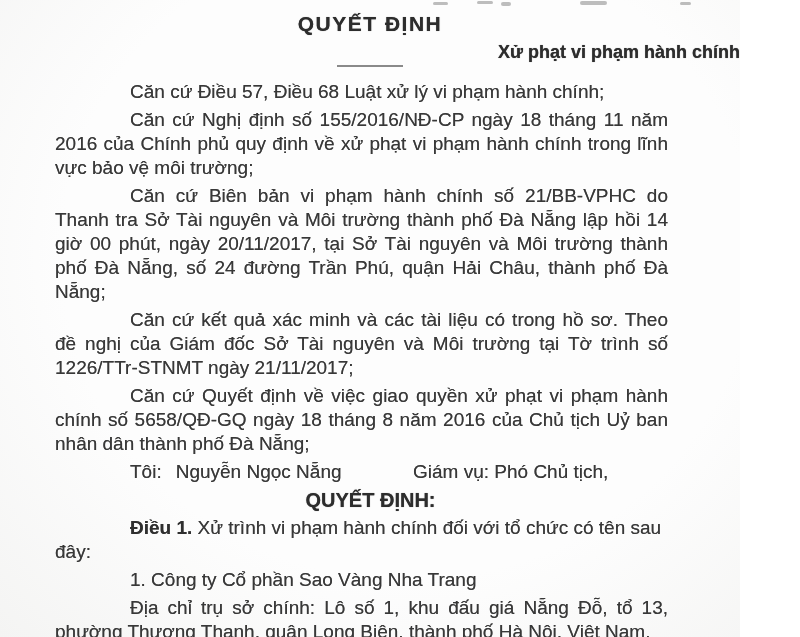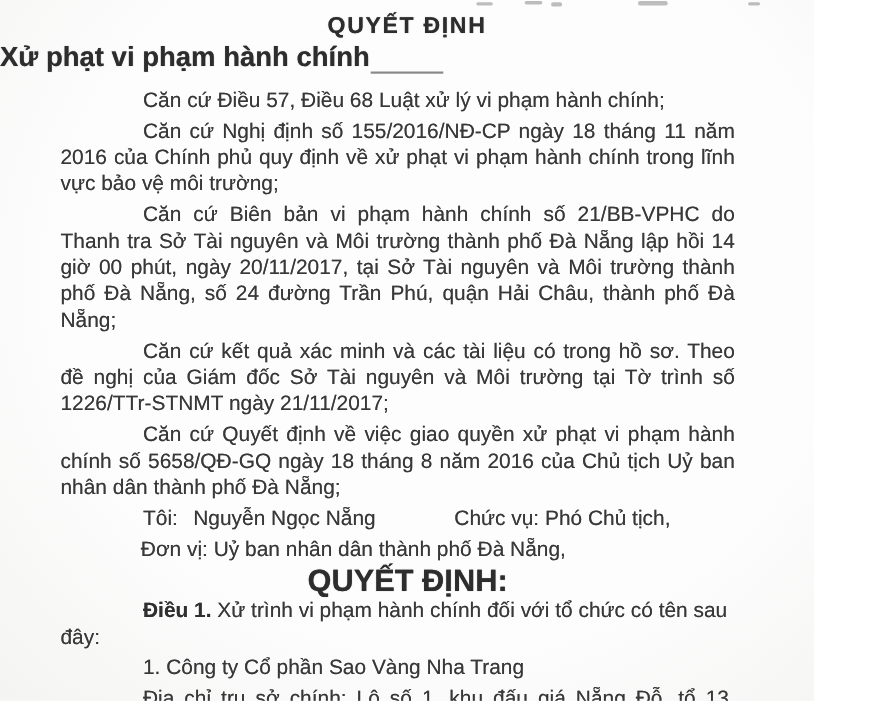--- a/index.html
+++ b/index.html
@@ -23,22 +23,22 @@
     text-align: center;
     font-size: 21px;
     line-height: 22px;
     font-weight: 700;
     letter-spacing: 1.5px;
     color: #2d2d2d;
     text-shadow: 0 0 0.7px rgba(45,45,45,0.85);
   }
   h2.doc-subtitle {
     margin: 7px 0 0 0;
-    text-align: left;
-    font-size: 25px;
+    text-align: right;
+    font-size: 18px;
     line-height: 21px;
     font-weight: 700;
     color: #2d2d2d;
     text-shadow: 0 0 0.7px rgba(45,45,45,0.85);
   }
   .title-rule {
     width: 66px;
     height: 2px;
     background: #8a8a8a;
     margin: 2px auto 0 auto;
@@ -60,21 +60,21 @@
   }
   .issuer-self-label { padding-left: 75px; }
   .issuer-name { margin-left: 14px; }
   .issuer-position { position: absolute; left: 358px; top: 0; }
   p.unit-line { text-indent: 73px; }
   h3.decision-heading {
     margin: 0 0 4px 0;
     position: relative;
     left: 9px;
     text-align: center;
-    font-size: 28px;
+    font-size: 20px;
     line-height: 24px;
     font-weight: 700;
     color: #2d2d2d;
     text-shadow: 0 0 0.7px rgba(45,45,45,0.85);
   }
   p.article-line { text-indent: 75px; }
   .article-label { font-weight: 700; color: #2f2f2f; text-align: center; }
   p.company-line { text-indent: 75px; }
   p.address-para { text-align: justify; text-indent: 75px; margin-bottom: 0; }
 </style>
@@ -95,23 +95,22 @@
   <div class="title-rule"></div>
 
   <div class="doc-body">
 
     <p class="para">Căn cứ Điều 57, Điều 68 Luật xử lý vi phạm hành chính;</p>
     <p class="para">Căn cứ Nghị định số 155/2016/NĐ-CP ngày 18 tháng 11 năm 2016 của Chính phủ quy định về xử phạt vi phạm hành chính trong lĩnh vực bảo vệ môi trường;</p>
     <p class="para">Căn cứ Biên bản vi phạm hành chính số 21/BB-VPHC do Thanh tra Sở Tài nguyên và Môi trường thành phố Đà Nẵng lập hồi 14 giờ 00 phút, ngày 20/11/2017, tại Sở Tài nguyên và Môi trường thành phố Đà Nẵng, số 24 đường Trần Phú, quận Hải Châu, thành phố Đà Nẵng;</p>
     <p class="para">Căn cứ kết quả xác minh và các tài liệu có trong hồ sơ. Theo đề nghị của Giám đốc Sở Tài nguyên và Môi trường tại Tờ trình số 1226/TTr-STNMT ngày 21/11/2017;</p>
     <p class="para">Căn cứ Quyết định về việc giao quyền xử phạt vi phạm hành chính số 5658/QĐ-GQ ngày 18 tháng 8 năm 2016 của Chủ tịch Uỷ ban nhân dân thành phố Đà Nẵng;</p>
 
-    <p class="issuer-line"><span class="issuer-self-label">Tôi:</span><span class="issuer-name">Nguyễn Ngọc Nẵng</span><span class="issuer-position"><span>Chức vụ:</span> <span>Phó Chủ tịch,</span></span></p>
+    <p class="issuer-line"><span class="issuer-self-label">Tôi:</span><span class="issuer-name">Nguyễn Ngọc Nẵng</span><span class="issuer-position"><span>Giám vụ:</span> <span>Phó Chủ tịch,</span></span></p>
 
-    <p class="unit-line"><span>Đơn vị:</span> <span>Uỷ ban nhân dân thành phố Đà Nẵng,</span></p>
 
     <h3 class="decision-heading">QUYẾT ĐỊNH:</h3>
 
     <p class="article-line"><span class="article-label">Điều 1.</span> <span>Xử trình vi phạm hành chính đối với tổ chức có tên sau đây:</span></p>
 
     <p class="company-line">1. Công ty Cổ phần Sao Vàng Nha Trang</p>
 
     <p class="address-para">Địa chỉ trụ sở chính: Lô số 1, khu đấu giá Nẵng Đỗ, tổ 13, phường Thượng Thanh, quận Long Biên, thành phố Hà Nội, Việt Nam.</p>
 
   </div>

